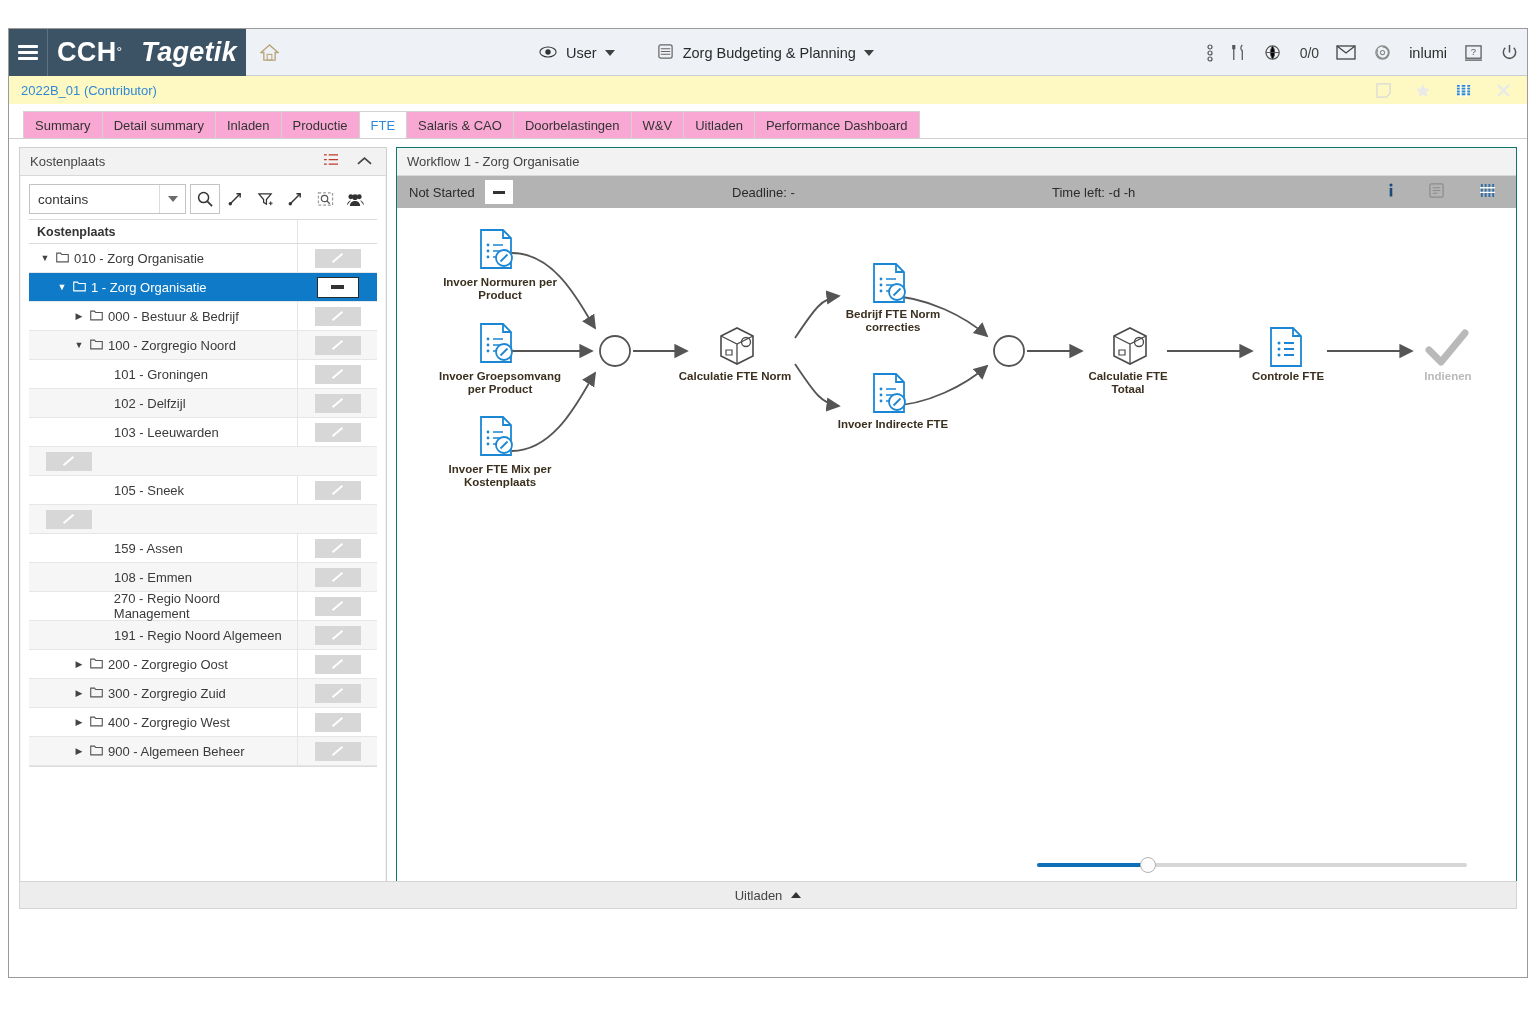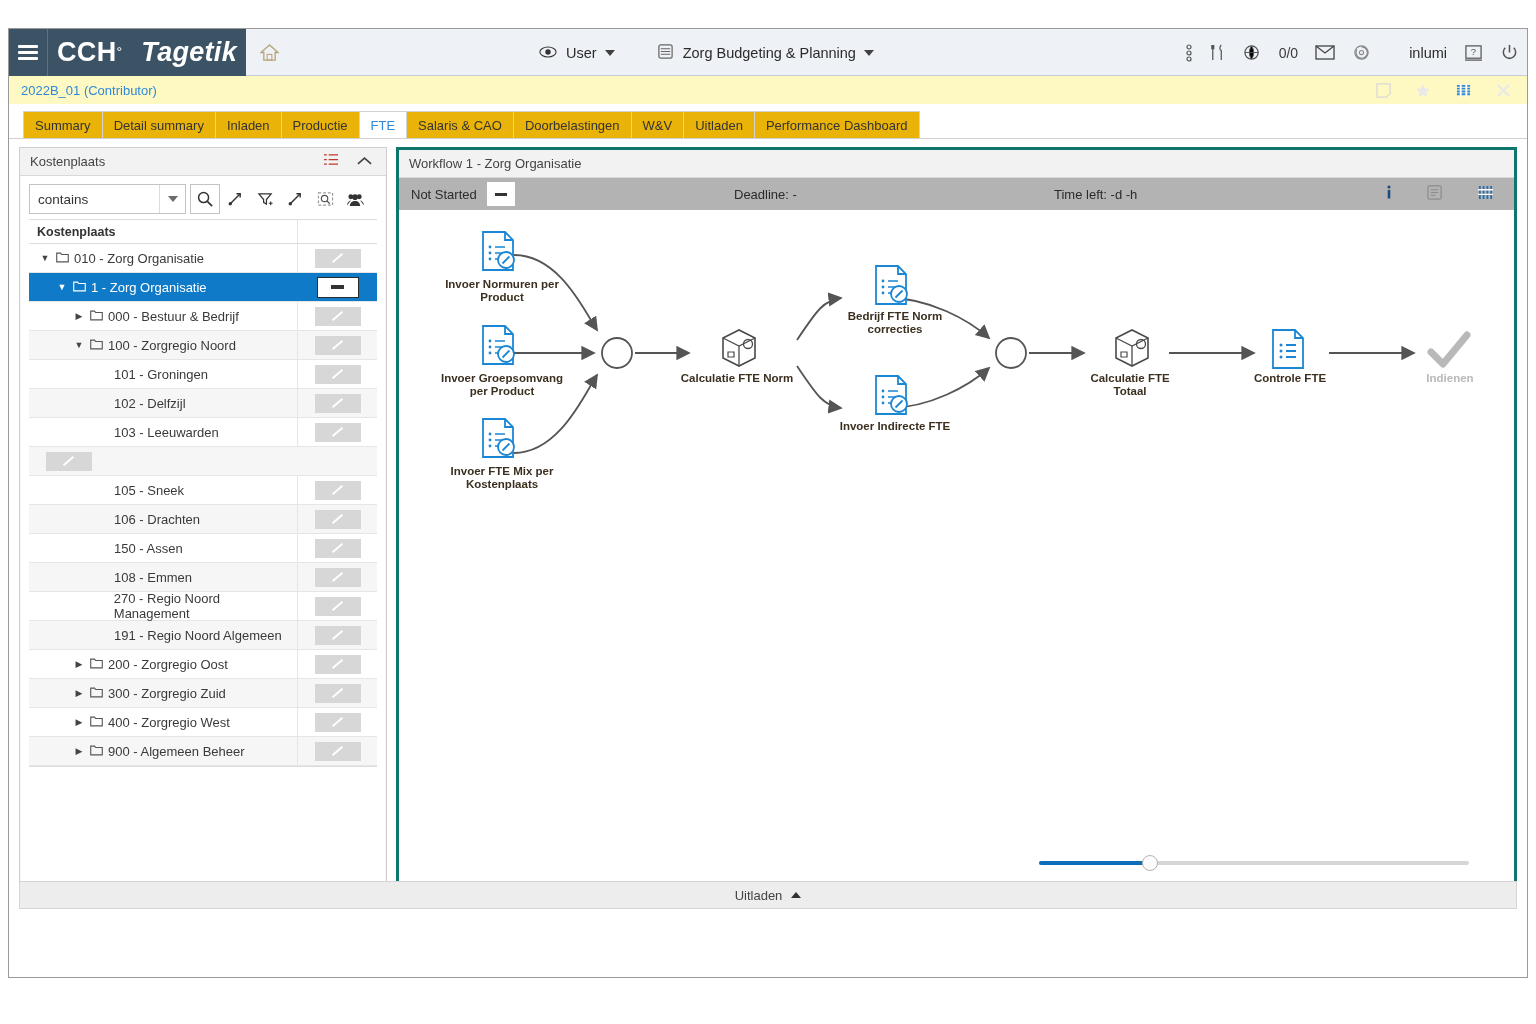--- a/index.html
+++ b/index.html
@@ -72,21 +72,21 @@
     border-right: 5px solid transparent;
     border-top: 6px solid #404040;
   }
 
   .right-grp {
     position: absolute; right: 8px; top: 0; height: 47px;
     display: flex; align-items: center; gap: 17px;
     font-size: 14px; color: #3c3c3c;
   }
   .right-grp .ic { cursor: pointer; display:flex; align-items:center; }
-  .right-grp .username { font-size: 14.5px; color: #2b2b2b; margin-left: 21px; }
+  .right-grp .username { font-size: 14.5px; color: #2b2b2b; }
 
   
   .doctitle {
     height: 28px;
     background: #fef9c3;
     display: flex; align-items: center;
     padding: 0 8px 0 12px;
     position: relative;
   }
   .doctitle .t { color: #2f89d8; font-size: 13px; }
@@ -104,21 +104,21 @@
     padding: 7px 0 0 14px;
     border-bottom: 1px solid #d0d0d0;
   }
   .tab {
     height: 27px;
     padding: 0 11px;
     display: flex; align-items: center;
     font-size: 13px; color: #333;
     border: 1px solid #d2d2d2;
     border-bottom: none;
-    background: #eab308;
+    background: #f9a8d4;
     margin-right: -1px;
     cursor: pointer;
     white-space: nowrap;
   }
   .tab.active { color: #2f89d8; background: #fff; }
 
   
   .content {
     position: relative;
     height: 779px;
@@ -224,21 +224,21 @@
     transform: rotate(-40deg);
   }
   .editbtn.white {
     background: #ffffff; border: 1px solid #2a2a2a; width: 42px; height: 21px;
   }
   .editbtn.white .dash { width: 13px; height: 4px; background: #333; }
 
   
   .wfpanel {
     flex: 1;
-    border: 3px solid #0f766e;
+    border: 1px solid #0f766e;
     background: #fff;
     height: 748px;
     display: flex; flex-direction: column;
   }
   .wfheader {
     height: 28px; background: #f2f2f2;
     border-bottom: 1px solid #d8d8d8;
     display: flex; align-items: center;
     padding-left: 10px;
     font-size: 13px; color: #444;
@@ -638,36 +638,31 @@
               <span style="width: 2px;"></span>
               <span>105 - Sneek</span>
             </div>
             <div class="cell2">
               <div class="editbtn">
                 <span class="pen"></span>
               </div>
             </div>
           </div>
           <div class="trow alt">
-            <div class="lbl" style="padding-left: 61px;">
-              <span class="twisty">&nbsp;</span>
-              <span style="width: 2px;"></span>
-              <span>106 - Drachten</span>
-            </div>
             <div class="cell2">
               <div class="editbtn">
                 <span class="pen"></span>
               </div>
             </div>
           </div>
           <div class="trow">
             <div class="lbl" style="padding-left: 61px;">
               <span class="twisty">&nbsp;</span>
               <span style="width: 2px;"></span>
-              <span>150 - Assen</span>
+              <span>159 - Assen</span>
             </div>
             <div class="cell2">
               <div class="editbtn">
                 <span class="pen"></span>
               </div>
             </div>
           </div>
           <div class="trow alt">
             <div class="lbl" style="padding-left: 61px;">
               <span class="twisty">&nbsp;</span>

